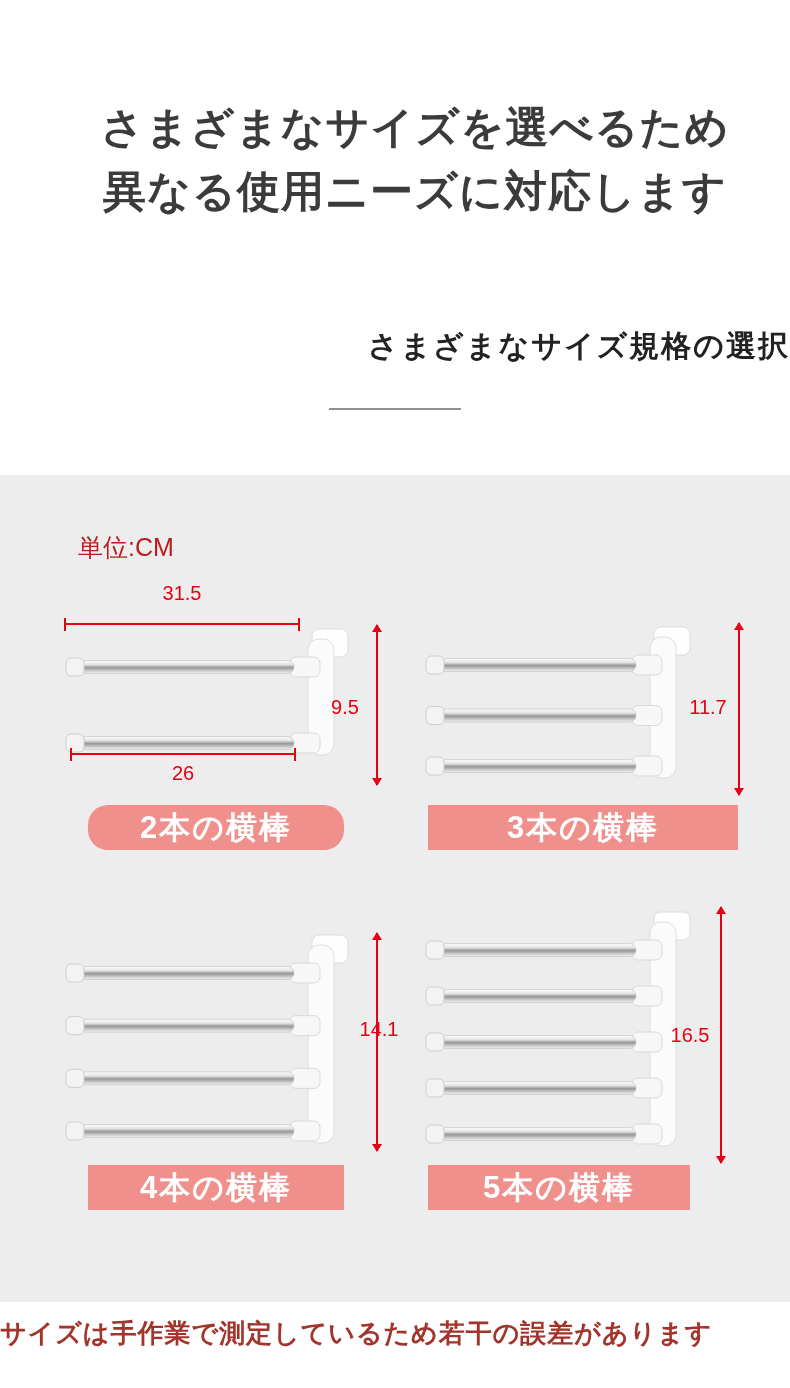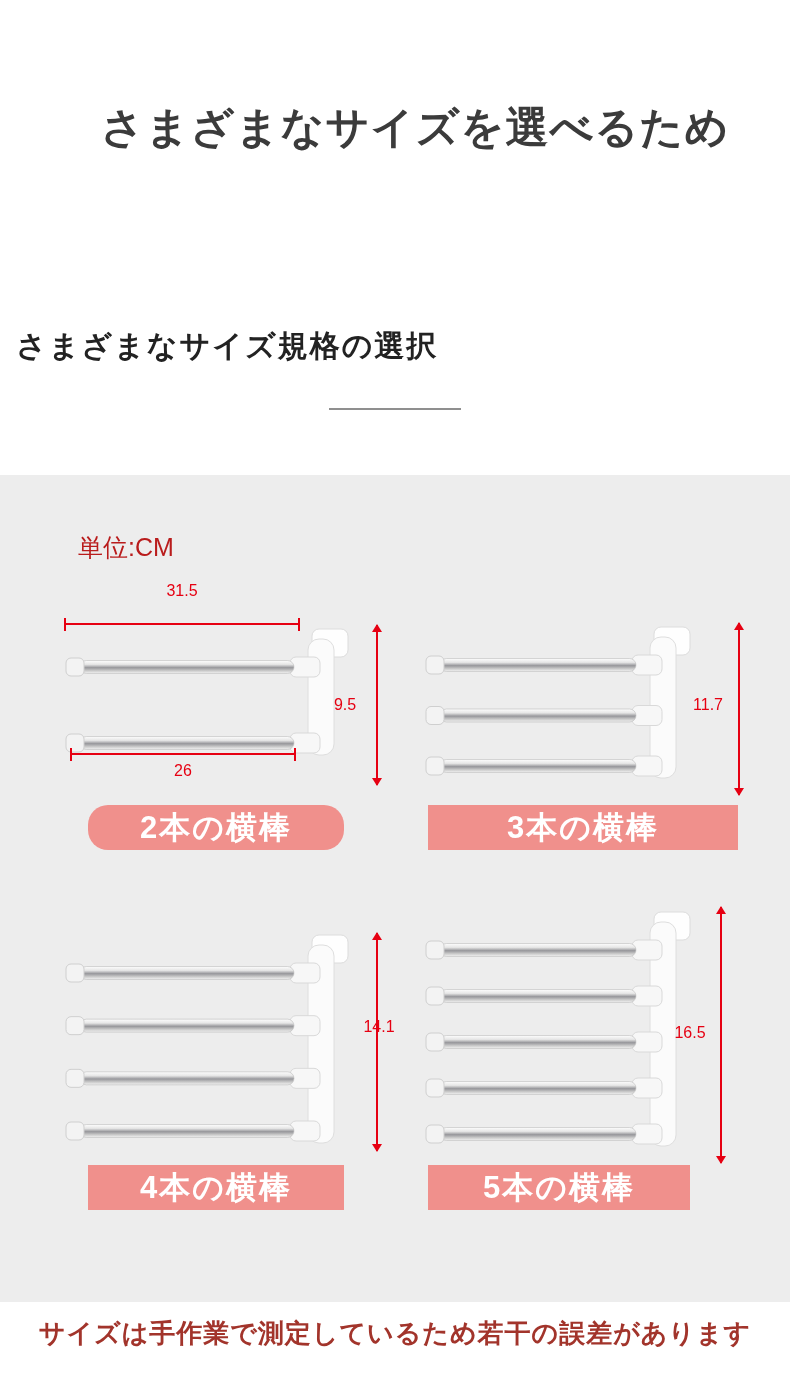--- a/index.html
+++ b/index.html
@@ -3,59 +3,59 @@
 <meta charset="utf-8">
 <style>
   *{margin:0;padding:0;box-sizing:border-box;}
   html,body{width:790px;background:#fff;}
   body{height:1388px;position:relative;font-family:"Liberation Sans",sans-serif;overflow:hidden;}
 
   .header{position:relative;height:475px;background:#fff;}
   .title{position:absolute;top:96px;left:0;right:0;text-align:center;
          font-size:43px;font-weight:900;color:var(--heading,#3b3b3b);
          line-height:1.48;letter-spacing:1px;padding-left:40px;}
-  .subtitle{position:absolute;top:326px;left:16px;right:0;text-align:left;
+  .subtitle{position:absolute;top:326px;left:16px;right:0;text-align:right;
          font-size:30px;font-weight:700;color:#222;letter-spacing:2px;
          font-family:"Liberation Serif",serif;}
   .divider{position:absolute;top:408px;left:50%;transform:translateX(-50%);
          width:132px;border-top:2px solid #8f8f8f;}
 
   .panel{position:relative;width:790px;height:827px;background:var(--panel-gray,#ededed);}
   .unit{position:absolute;left:78px;top:56px;font-size:25px;color:#b91c1c;}
 
   .rack{position:absolute;display:block;}
 
   .dim-label{position:absolute;color:var(--dimension-red,#e60012);
-         font-size:16px;font-weight:500;text-align:center;line-height:1;}
+         font-size:20px;font-weight:500;text-align:center;line-height:1;}
 
   .h-dim{position:absolute;height:0;border-top:2px solid var(--dimension-red,#e60012);}
   .h-dim::before,.h-dim::after{content:"";position:absolute;top:-7px;width:2px;height:13px;
          background:var(--dimension-red,#e60012);}
   .h-dim::before{left:0;}
   .h-dim::after{right:0;}
 
   .v-dim{position:absolute;width:0;border-left:2px solid var(--dimension-red,#e60012);}
   .v-dim::before,.v-dim::after{content:"";position:absolute;left:-6px;width:0;height:0;
          border-left:5px solid transparent;border-right:5px solid transparent;}
   .v-dim::before{top:-1px;border-bottom:8px solid var(--dimension-red,#e60012);}
   .v-dim::after{bottom:-1px;border-top:8px solid var(--dimension-red,#e60012);}
 
   .tag{position:absolute;height:45px;background:var(--label-pink,#f0908c);
          color:#fff;font-size:31px;font-weight:800;text-align:center;
          line-height:45px;letter-spacing:2px;}
 
-  .note{position:absolute;top:1316px;left:0;right:0;text-align:center;
+  .note{position:absolute;top:1316px;left:0;right:0;
          font-size:26px;font-weight:700;color:var(--note-red,#a2342b);
          font-family:"Liberation Serif",serif;letter-spacing:1px;}
 </style>
 </head>
 <body>
 
 <header class="header">
-  <h1 class="title"><span>さまざまなサイズを選べるため</span><br></h1>
+  <h1 class="title"><span>さまざまなサイズを選べるため</span><br><span>異なる使用ニーズに対応します</span></h1>
   <h2 class="subtitle">さまざまなサイズ規格の選択</h2>
   <div class="divider"></div>
 </header>
 
 <section class="panel">
   <div class="unit">単位:CM</div>
 
   <span class="dim-label" style="left:132px;top:108px;width:100px;">31.5</span>
   <div class="h-dim" style="left:64px;top:148px;width:236px;"></div>
   <svg class="rack" width="308" height="140" style="left:60px;top:152px;">

